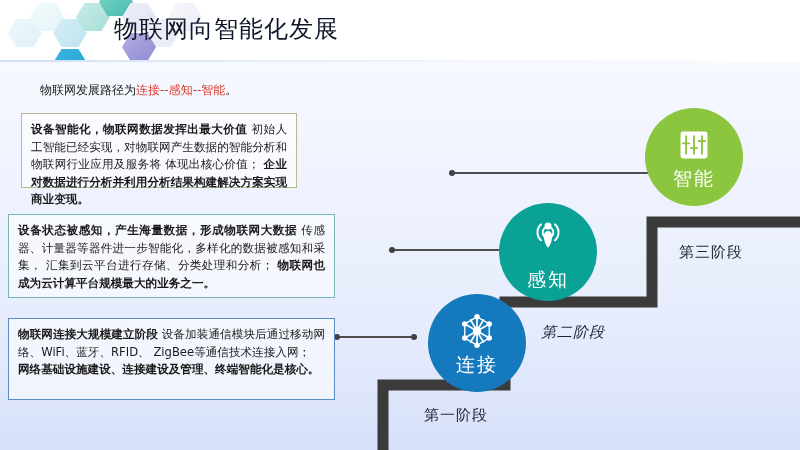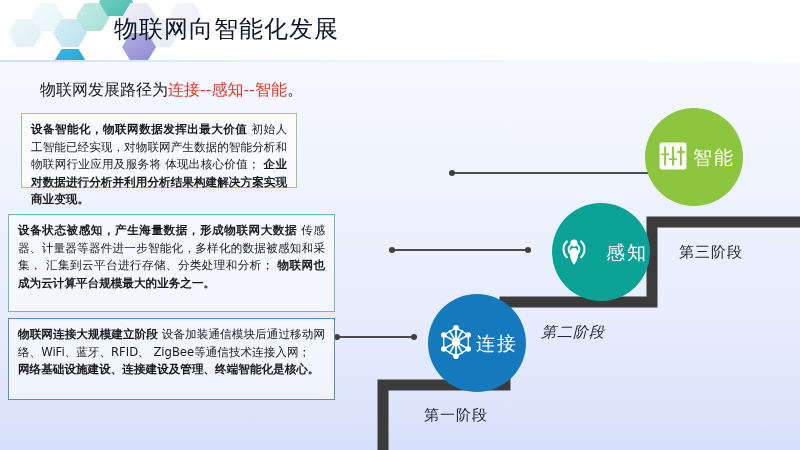--- a/index.html
+++ b/index.html
@@ -37,21 +37,21 @@
     font-size:24px;line-height:34px;
     color:#0f172a;
     font-weight:400;
     letter-spacing:1px;
     white-space:nowrap;
   }
 
   
   #subtitle{
     position:absolute;left:40px;top:80px;
-    font-size:16px;line-height:20px;color:#1a1a1a;
+    font-size:12px;line-height:20px;color:#1a1a1a;
     white-space:nowrap;
   }
   #subtitle .hl{color:#d93a2b;}
 
   
   .infobox{
     position:absolute;
     box-sizing:border-box;
     background:rgba(255,255,255,0.55);
     padding:7px 9px 7px 9px;
@@ -59,58 +59,58 @@
     line-height:17.5px;
     color:#1a1a1a;
     text-align:justify;
   }
   .infobox b{font-weight:bold;}
   #box-intelligent{
     left:21px;top:113px;width:276px;height:75px;
     border:1px solid #b9b98a;
   }
   #box-perceive{
-    left:8px;top:214px;width:327px;height:98px;
+    left:8px;top:214px;width:327px;height:84px;
     border:1px solid #79b7b4;
   }
   #box-connect{
     left:8px;top:318px;width:327px;height:82px;
     border:1px solid #5b8dc4;
   }
 
   
   .connector{position:absolute;height:2px;background:#4d4d4d;}
   .cdot{
     position:absolute;width:6px;height:6px;border-radius:50%;
     background:#3f3f3f;
   }
 
   
   #stairs{position:absolute;left:0;top:0;width:800px;height:450px;}
 
   
   .circle{
     position:absolute;border-radius:50%;
-    display:flex;flex-direction:row;
+    display:flex;flex-direction:column;
     align-items:center;justify-content:center;
   }
   .circle .cicon{
     width:40px;height:40px;margin-bottom:2px;
     display:flex;align-items:center;justify-content:center;
   }
   .circle .clabel{
     color:#ffffff;font-size:19px;letter-spacing:2px;font-weight:500;
     line-height:22px;
   }
   #circle-connect{
     left:428px;top:294px;width:98px;height:98px;
     background:#1479bd;
   }
   #circle-perceive{
-    left:552px;top:203px;width:98px;height:98px;
+    left:499px;top:203px;width:98px;height:98px;
     background:#0ba296;
     gap:12px;
   }
   #circle-intelligent{
     left:645px;top:108px;width:98px;height:98px;
     background:#8cc63f;
   }
 
   
   .stage{

